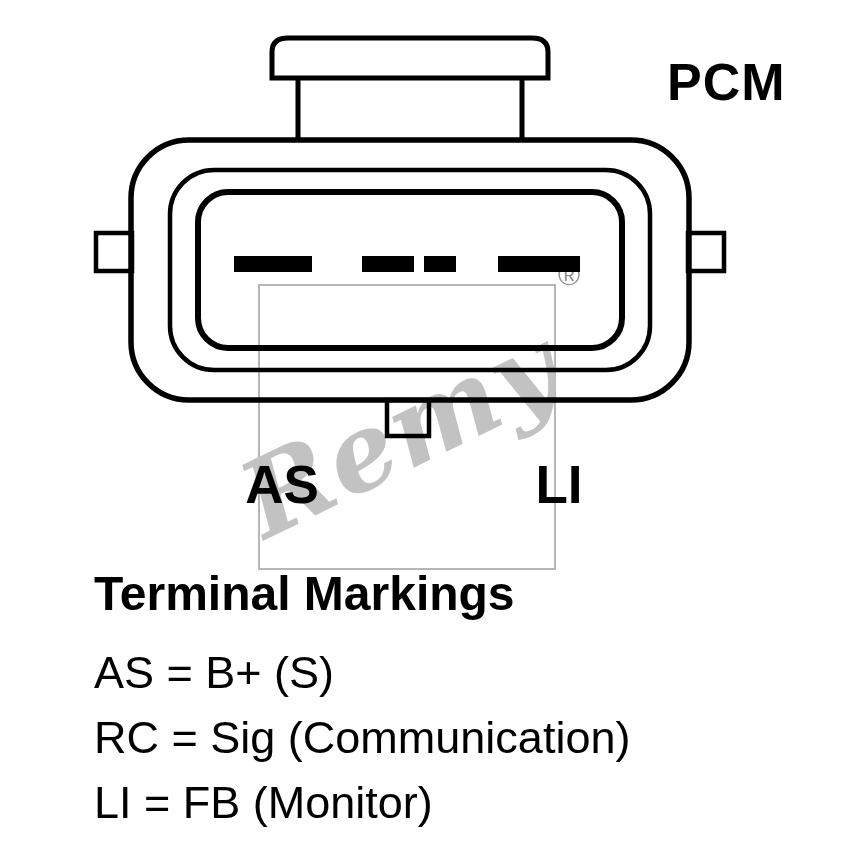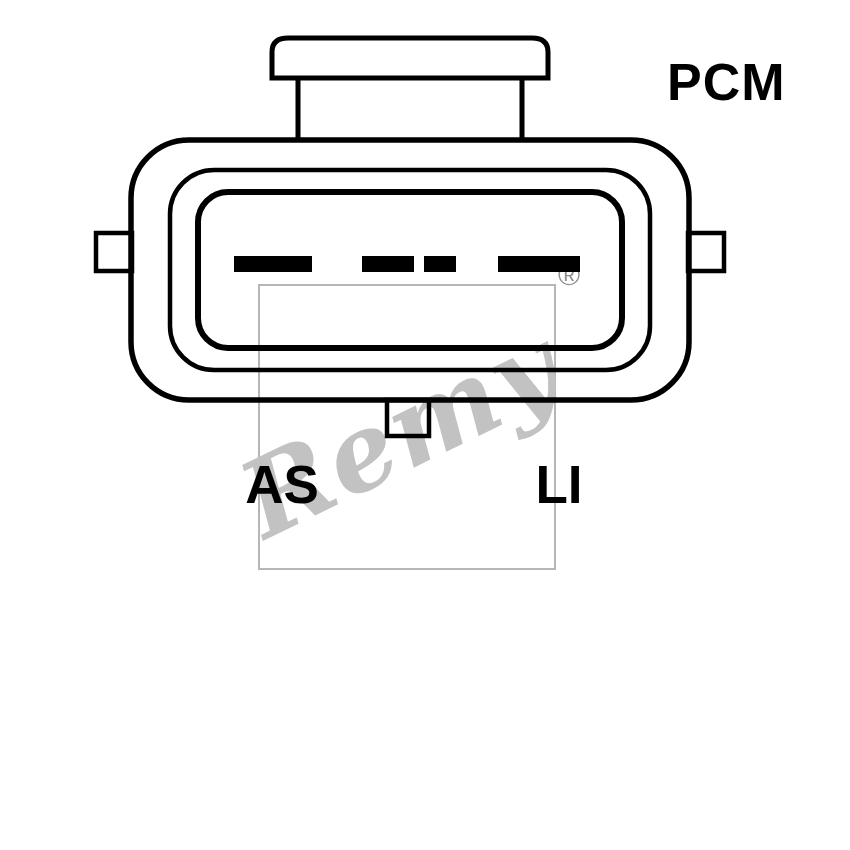--- a/index.html
+++ b/index.html
@@ -126,14 +126,20 @@
     <rect x="498" y="256" width="82" height="16" fill="#000"></rect>
 
     <rect x="387" y="400" width="42" height="36" fill="none" stroke="#000" stroke-width="4.5"></rect>
   </svg>
 
   <div class="pcm-label">PCM</div>
 
   <div class="terminal-label as">AS</div>
   <div class="terminal-label li">LI</div>
 
+  <div class="legend">
+    <div class="legend-title">Terminal Markings</div>
+    <div class="legend-line">AS = B+ (S)</div>
+    <div class="legend-line">RC = Sig (Communication)</div>
+    <div class="legend-line">LI = FB (Monitor)</div>
+  </div>
 
 </div>
 
 </body></html>

